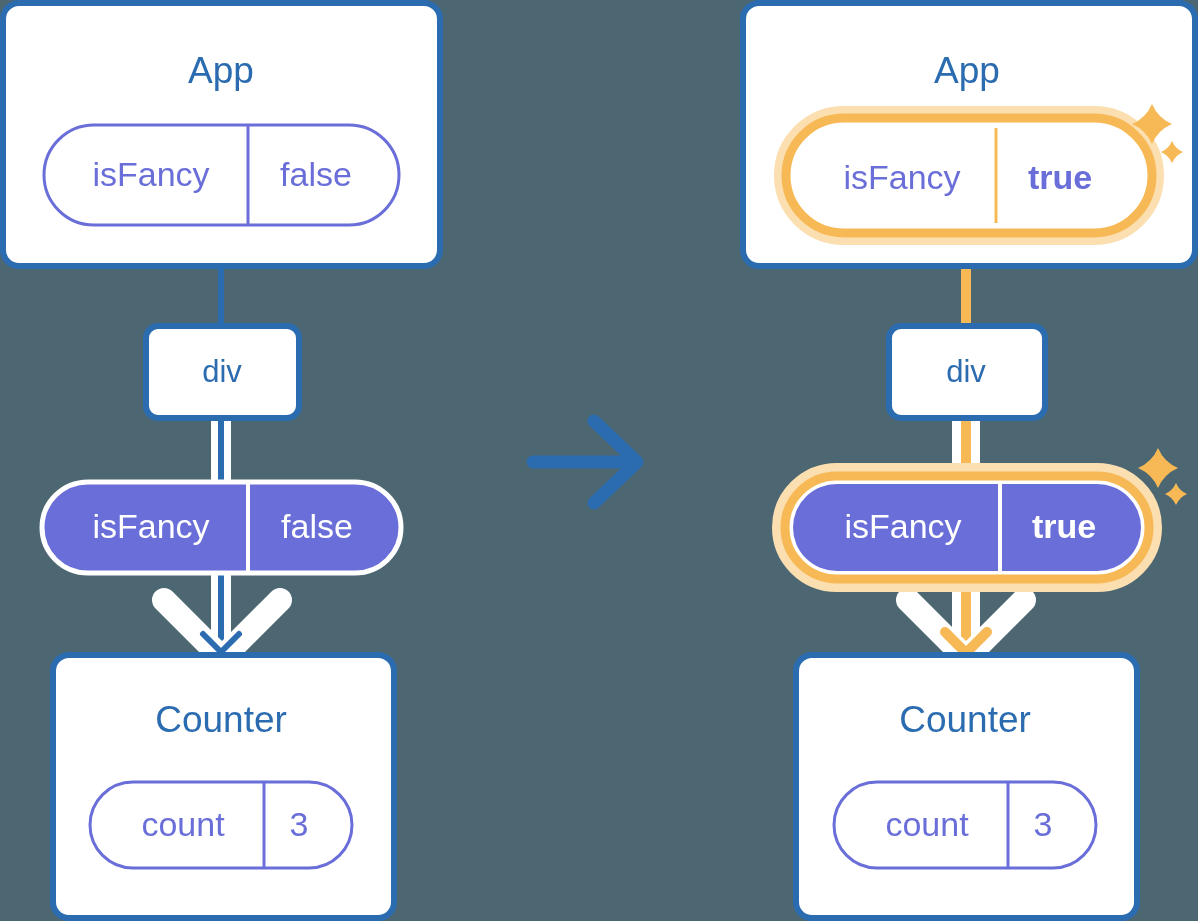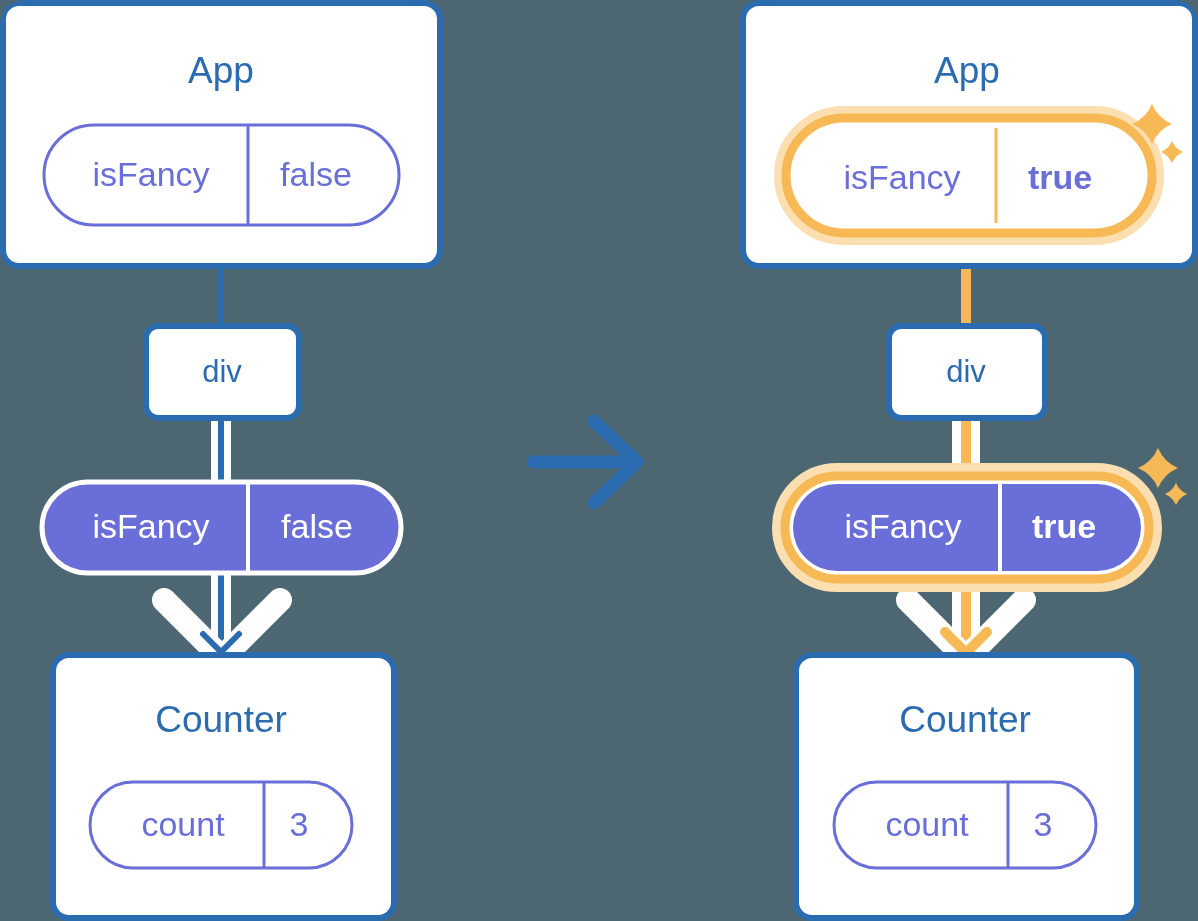--- a/index.html
+++ b/index.html
@@ -7,21 +7,20 @@
     padding: 0;
     background: #4c6772;
   }
   #stage {
     position: relative;
     width: 1198px;
     height: 921px;
     background: #4c6772;
     font-family: "Liberation Sans", sans-serif;
     overflow: hidden;
-    border-radius: 24px;
   }
   #stage svg.layer {
     position: absolute;
     left: 0;
     top: 0;
     width: 1198px;
     height: 921px;
   }
   .comp-title {
     fill: #2b6cb0;

